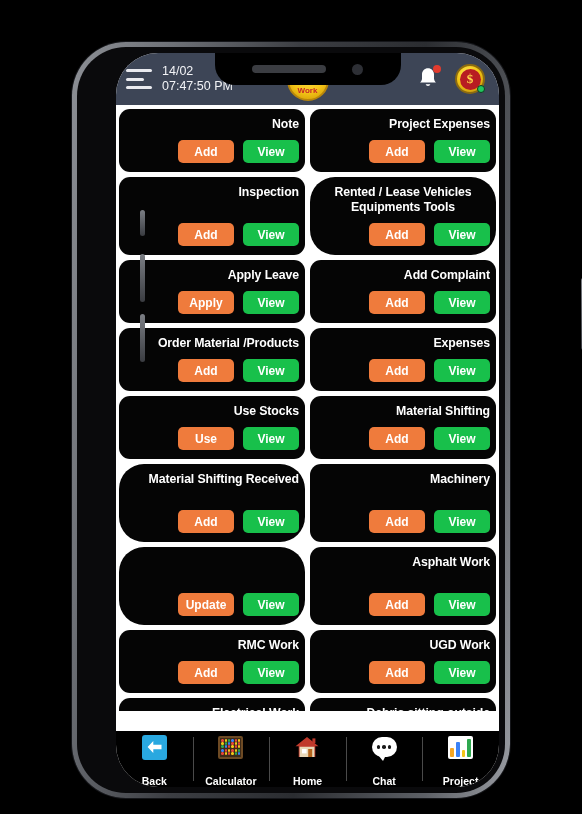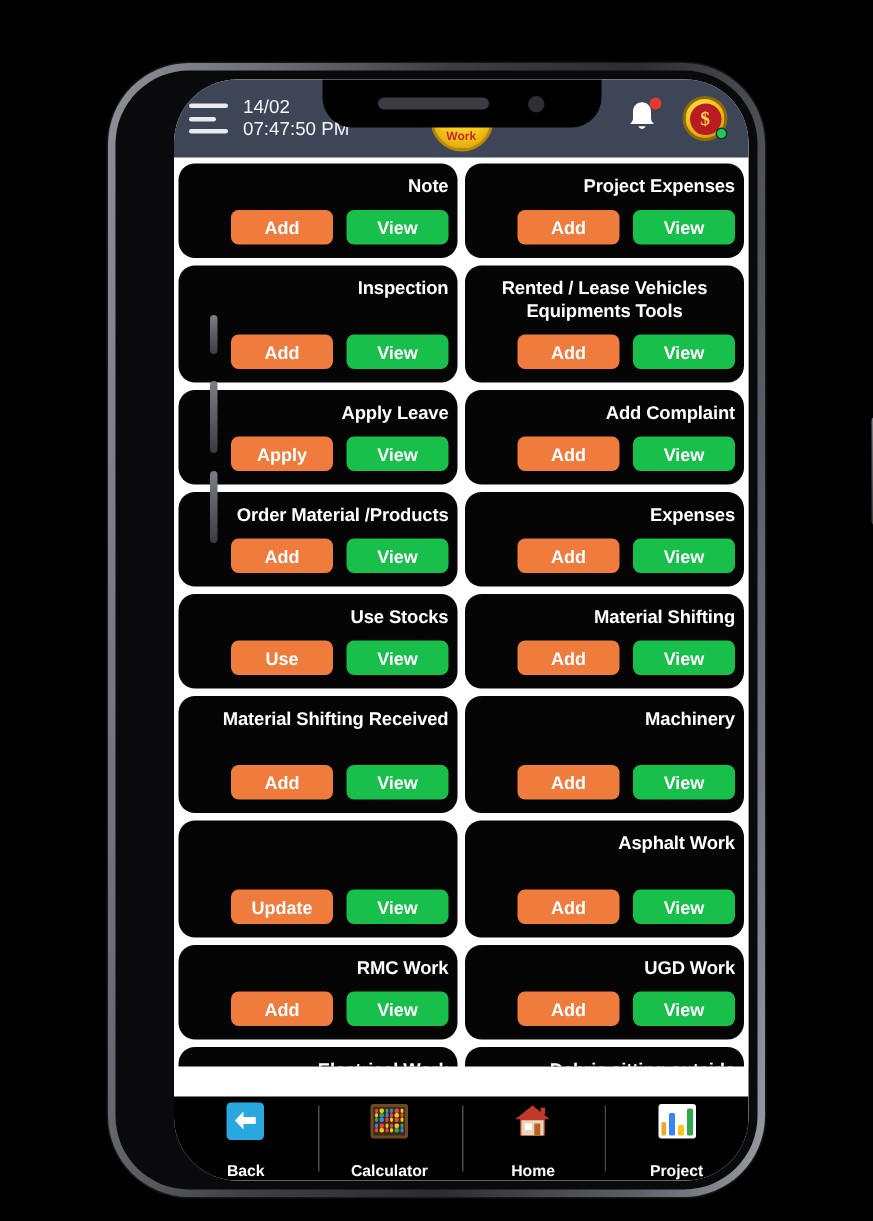--- a/index.html
+++ b/index.html
@@ -254,38 +254,38 @@
   }
 
   .card-actions {
     display: flex;
     gap: 9px;
     margin-top: auto;
     padding-top: 7px;
   }
 
   .btn {
-    width: 68px;
+    width: 56px;
     height: 23px;
     border-radius: 5px;
     border: none;
     color: #ffffff;
     font-size: 12px;
     font-weight: bold;
     font-family: "Liberation Sans", sans-serif;
     display: flex;
     align-items: center;
     justify-content: center;
     cursor: pointer;
   }
   .btn-primary { background: #ef7b3c; }
   .btn-view    { background: #18c04b; }
 
   
-  .card.two-line { min-height: 78px; }
+  .card.two-line { min-height: 78px; border-radius: 25px; }
 
   
   .bottom-nav {
     position: absolute;
     left: 0;
     bottom: 0;
     width: 100%;
     height: 56px;
     background: #000000;
     display: flex;
@@ -616,20 +616,30 @@
                 <path d="M5.6 11.8h14.8V22H5.6z" fill="#e8d8b8"></path>
                 <rect x="8" y="14" width="4.6" height="4.4" fill="#ffffff"></rect>
                 <rect x="14.2" y="14" width="4" height="8" fill="#b5651d"></rect>
                 <rect x="18.4" y="3.4" width="3" height="4.6" fill="#c0392b"></rect>
               </svg>
             </div>
             <div class="nav-label">Home</div>
           </div>
           <div class="nav-item">
             <div class="nav-icon">
+              <div class="ic-chat">
+                <span class="chat-dot"></span>
+                <span class="chat-dot"></span>
+                <span class="chat-dot"></span>
+              </div>
+            </div>
+            <div class="nav-label">Chat</div>
+          </div>
+          <div class="nav-item">
+            <div class="nav-icon">
               <div class="ic-proj">
                 <span class="pb" style="height:9px;background:#f5a623"></span>
                 <span class="pb" style="height:15px;background:#3b82f6"></span>
                 <span class="pb" style="height:7px;background:#f5c518"></span>
                 <span class="pb" style="height:18px;background:#2fa84f"></span>
               </div>
             </div>
             <div class="nav-label">Project</div>
           </div>
         </div>

